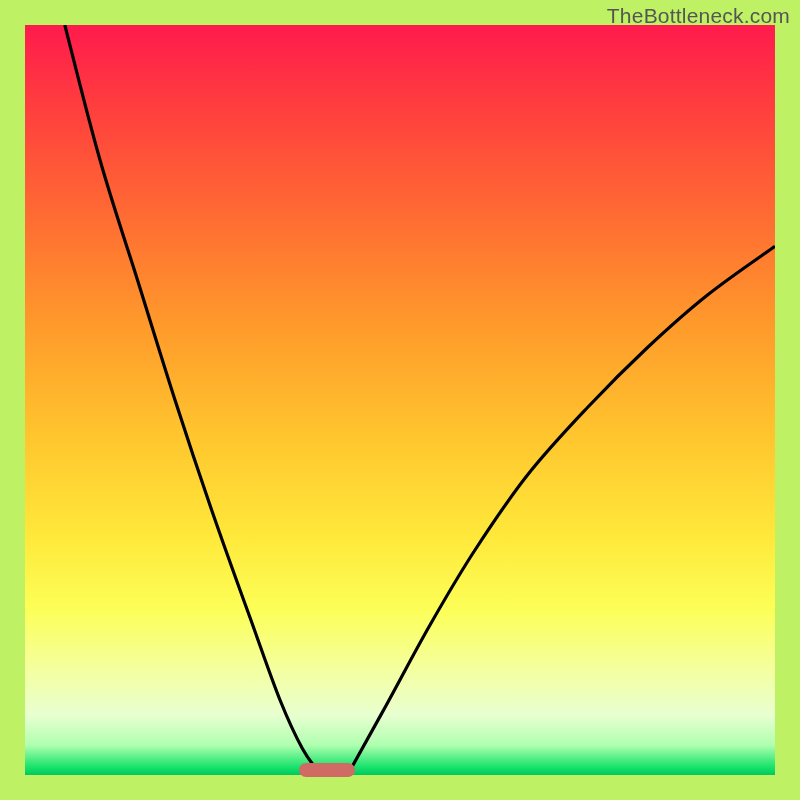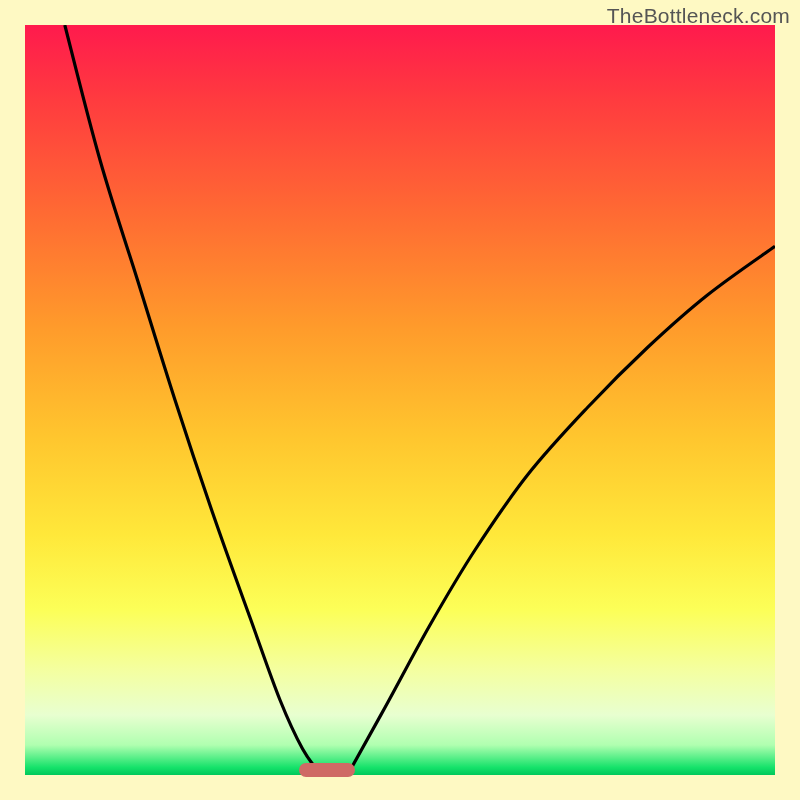--- a/index.html
+++ b/index.html
@@ -7,21 +7,21 @@
     padding: 0;
     width: 800px;
     height: 800px;
     overflow: hidden;
     background: #000;
     font-family: Arial, Helvetica, sans-serif;
   }
   .frame {
     position: absolute;
     inset: 0;
-    background: #fef9c3;
+    background: #bef264;
     text-align: right;
   }
   .plot {
     position: absolute;
     left: 25px;
     top: 25px;
     width: 750px;
     height: 750px;
     background: linear-gradient(to bottom,
       #ff1a4d 0%,

